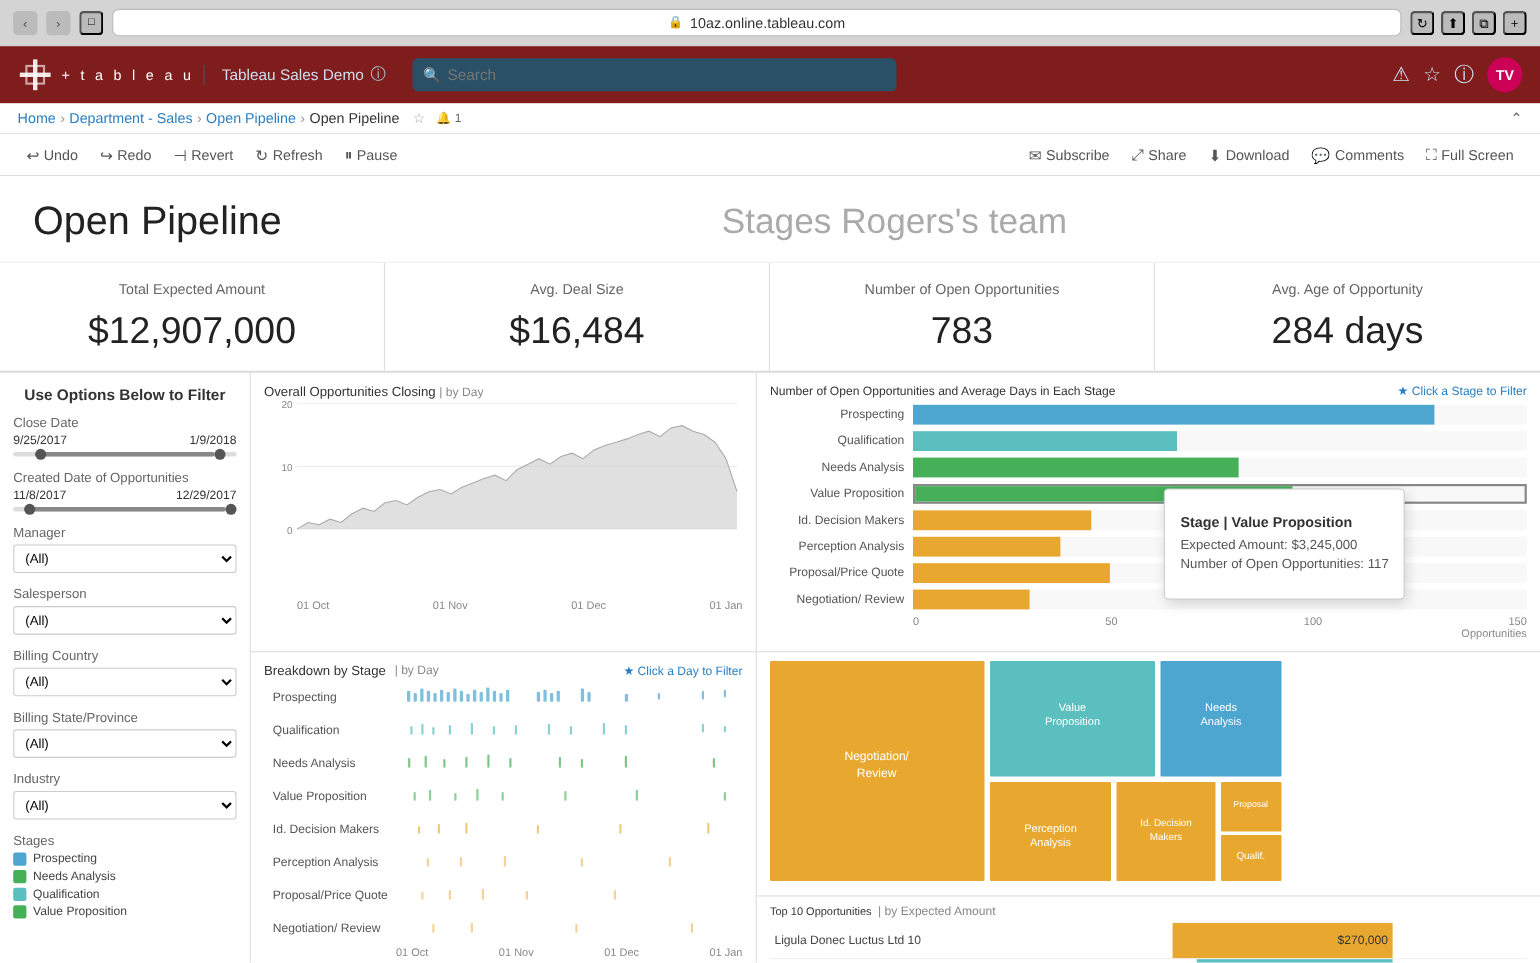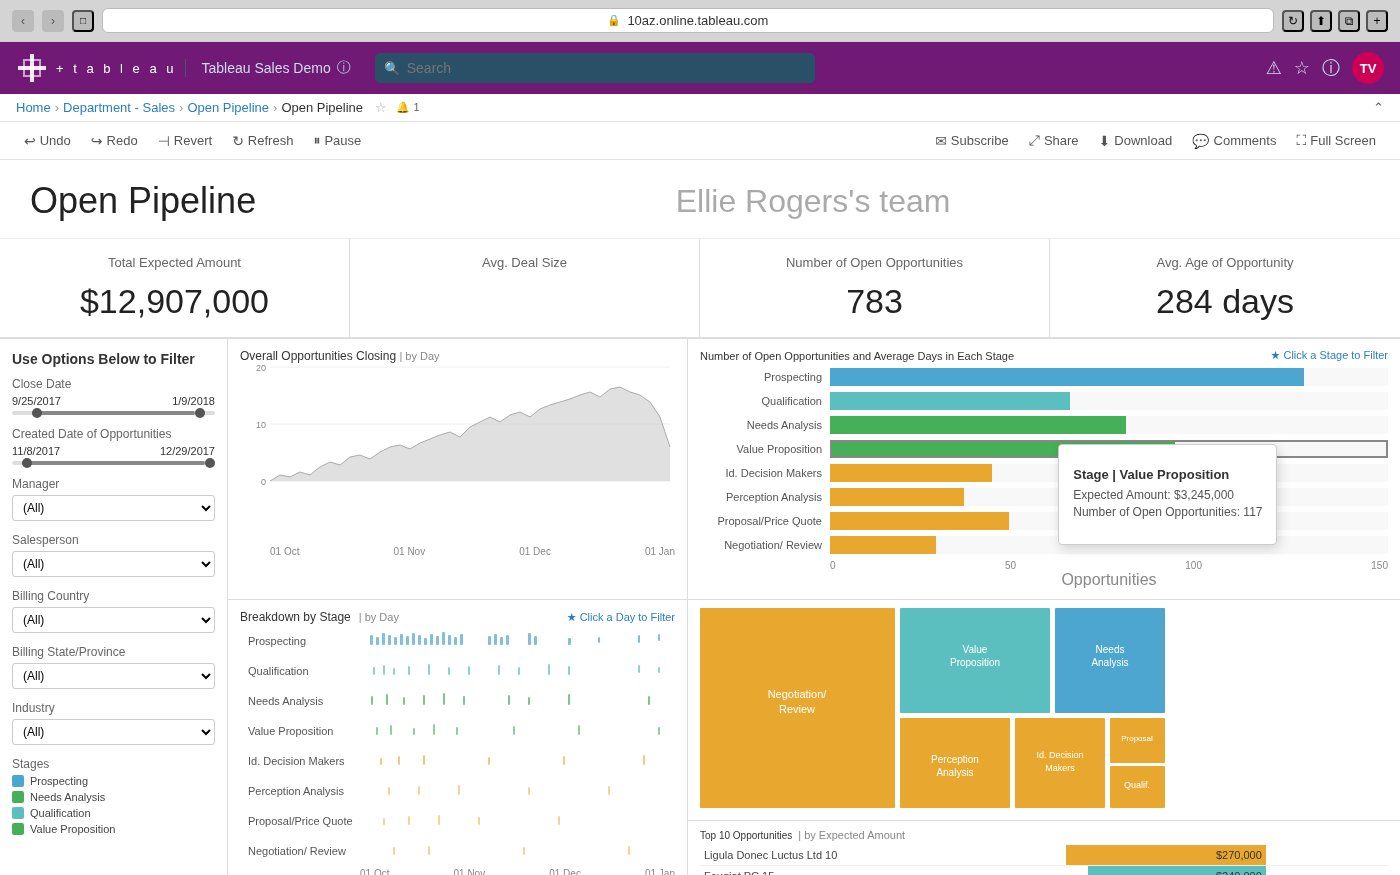--- a/index.html
+++ b/index.html
@@ -9,21 +9,21 @@
     .browser-chrome { background: #e8e8e8; border-bottom: 1px solid #ccc; }
     .browser-titlebar { display: flex; align-items: center; padding: 8px 12px; gap: 8px; background: #d4d4d4; }
     .browser-nav-btn { width: 22px; height: 22px; background: #bbb; border-radius: 4px; display: flex; align-items: center; justify-content: center; cursor: pointer; font-size: 12px; color: #555; border: none; }
     .browser-window-btn { width: 22px; height: 22px; background: #bbb; border-radius: 4px; display: flex; align-items: center; justify-content: center; cursor: pointer; font-size: 10px; }
     .browser-url-bar { flex: 1; background: white; border: 1px solid #bbb; border-radius: 6px; padding: 4px 12px; font-size: 13px; color: #333; display: flex; align-items: center; justify-content: center; gap: 6px; }
     .browser-url-bar .lock-icon { color: #666; font-size: 11px; }
     .browser-actions { display: flex; gap: 6px; }
     .browser-action-btn { width: 22px; height: 22px; background: #bbb; border-radius: 4px; display: flex; align-items: center; justify-content: center; cursor: pointer; font-size: 12px; }
 
     
-    .tableau-header { background: #701a75; display: flex; align-items: center; padding: 0 16px; height: 52px; }
+    .tableau-header { background: #7f1d1d; display: flex; align-items: center; padding: 0 16px; height: 52px; }
     .tableau-logo { display: flex; align-items: center; gap: 8px; color: white; font-size: 15px; font-weight: 500; }
     .tableau-logo-icon { width: 32px; height: 32px; }
     .tableau-app-name { color: #cde; font-size: 14px; padding-left: 16px; border-left: 1px solid #456; margin-left: 8px; display: flex; align-items: center; gap: 6px; }
     .tableau-search { flex: 1; margin: 0 24px; }
     .tableau-search input { width: 100%; max-width: 440px; padding: 8px 14px 8px 36px; border-radius: 6px; border: none; background: #2a5068; color: #acd; font-size: 14px; }
     .tableau-search-wrap { position: relative; display: inline-block; width: 100%; max-width: 440px; }
     .tableau-search-icon { position: absolute; left: 10px; top: 50%; transform: translateY(-50%); color: #acd; font-size: 13px; }
     .tableau-nav-icons { display: flex; align-items: center; gap: 12px; color: #acd; font-size: 18px; }
     .tableau-avatar { width: 32px; height: 32px; background: #c05; border-radius: 50%; display: flex; align-items: center; justify-content: center; color: white; font-size: 13px; font-weight: bold; }
 
@@ -53,21 +53,21 @@
     .kpi-cell { padding: 16px 24px; border-right: 1px solid #ddd; text-align: center; }
     .kpi-cell:last-child { border-right: none; }
     .kpi-label { font-size: 13px; color: #666; margin-bottom: 12px; }
     .kpi-value { font-size: 34px; font-weight: 400; color: #222; }
 
     
     .dashboard-body { display: flex; height: 540px; }
 
     
     .filter-panel { width: 228px; min-width: 228px; border-right: 1px solid #ddd; padding: 12px; overflow-y: auto; }
-    .filter-title { font-size: 14px; font-weight: 600; color: #333; margin-bottom: 10px; }
+    .filter-title { font-size: 14px; font-weight: 600; color: #333; margin-bottom: 10px; text-align: center; }
     .filter-group { margin-bottom: 12px; }
     .filter-label { font-size: 12px; color: #666; margin-bottom: 4px; }
     .filter-range { display: flex; justify-content: space-between; font-size: 11px; color: #333; margin-bottom: 4px; }
     .range-slider { width: 100%; height: 4px; background: #ddd; border-radius: 2px; position: relative; margin-bottom: 8px; }
     .range-fill { position: absolute; height: 4px; background: #888; border-radius: 2px; }
     .range-thumb { position: absolute; width: 10px; height: 10px; background: #555; border-radius: 50%; top: -3px; cursor: pointer; }
     .filter-select { width: 100%; padding: 4px 6px; font-size: 12px; border: 1px solid #ccc; border-radius: 3px; background: white; }
     .stage-legend { margin-top: 8px; }
     .legend-item { display: flex; align-items: center; gap: 6px; font-size: 11px; color: #444; margin-bottom: 4px; }
     .legend-dot { width: 12px; height: 12px; border-radius: 2px; }
@@ -88,21 +88,21 @@
     .filter-link { font-size: 11px; color: #2a7fc0; cursor: pointer; }
     .bar-row { display: flex; align-items: center; margin-bottom: 6px; }
     .bar-row-label { font-size: 11px; color: #555; width: 130px; flex-shrink: 0; text-align: right; padding-right: 8px; }
     .bar-container { flex: 1; height: 18px; position: relative; background: #f8f8f8; }
     .bar-fill { height: 100%; position: absolute; left: 0; top: 0; }
     .top10-title { font-size: 10px; font-weight: 400; color: #333; }
     .top10-subtitle { font-size: 11px; color: #888; }
     .top10-table { width: 100%; border-collapse: collapse; margin-top: 4px; }
     .top10-table tr td { padding: 3px 4px; font-size: 11px; color: #444; border-bottom: 1px solid #f0f0f0; }
     .top10-table tr td:last-child { text-align: right; }
-    .bar-cell { position: relative; height: 20px; margin-left: 28px; }
+    .bar-cell { position: relative; height: 32px; margin-left: 28px; }
     .bar-cell-fill { position: absolute; right: 0; top: 0; bottom: 0; }
     .bar-cell-text { position: absolute; right: 4px; top: 0; bottom: 0; display: flex; align-items: center; font-size: 11px; color: #333; font-weight: 500; white-space: nowrap; }
 
     
     .tooltip-box { position: absolute; background: white; border: 1px solid #ccc; border-radius: 4px; padding: 22px 14px; box-shadow: 2px 4px 12px rgba(0,0,0,0.15); font-size: 12px; z-index: 100; min-width: 200px; }
     .tooltip-title { font-size: 13px; font-weight: 600; color: #333; margin-bottom: 6px; }
     .tooltip-row { color: #555; margin-bottom: 3px; }
 
     svg { overflow: visible; }
   </style>
@@ -211,30 +211,31 @@
       <span class="tb-icon">⛶</span>
       <span>Full Screen</span>
     </button>
   </div>
 </div>
 
 <div class="main-content">
 
   <div class="dashboard-title-row">
     <div class="dashboard-title">Open Pipeline</div>
-    <div class="dashboard-subtitle">Ellie Rogers's team</div>
+    <div class="dashboard-subtitle">Stages Rogers's team</div>
   </div>
 
   <div class="kpi-row">
     <div class="kpi-cell">
       <div class="kpi-label">Total Expected Amount</div>
       <div class="kpi-value">$12,907,000</div>
     </div>
     <div class="kpi-cell">
       <div class="kpi-label">Avg. Deal Size</div>
+      <div class="kpi-value">$16,484</div>
     </div>
     <div class="kpi-cell">
       <div class="kpi-label">Number of Open Opportunities</div>
       <div class="kpi-value">783</div>
     </div>
     <div class="kpi-cell">
       <div class="kpi-label">Avg. Age of Opportunity</div>
       <div class="kpi-value">284 days</div>
     </div>
   </div>
@@ -414,21 +415,21 @@
               </div>
             </div>
           </div>
 
           <div style="display:flex;justify-content:space-between;font-size:10px;color:#888;padding-left:130px;margin-top:4px;">
             <span>0</span>
             <span>50</span>
             <span>100</span>
             <span>150</span>
           </div>
-          <div style="text-align:center;font-size:16px;color:#888;padding-left:130px;">
+          <div style="text-align:right;font-size:10px;color:#888;padding-left:130px;">
             <span>Opportunities</span>
           </div>
 
           <div class="tooltip-box" style="left:52%;top:105px;">
             <div class="tooltip-title">Stage | Value Proposition</div>
             <div class="tooltip-row">
               <span>Expected Amount:</span>
               <span>$3,245,000</span>
             </div>
             <div class="tooltip-row">

